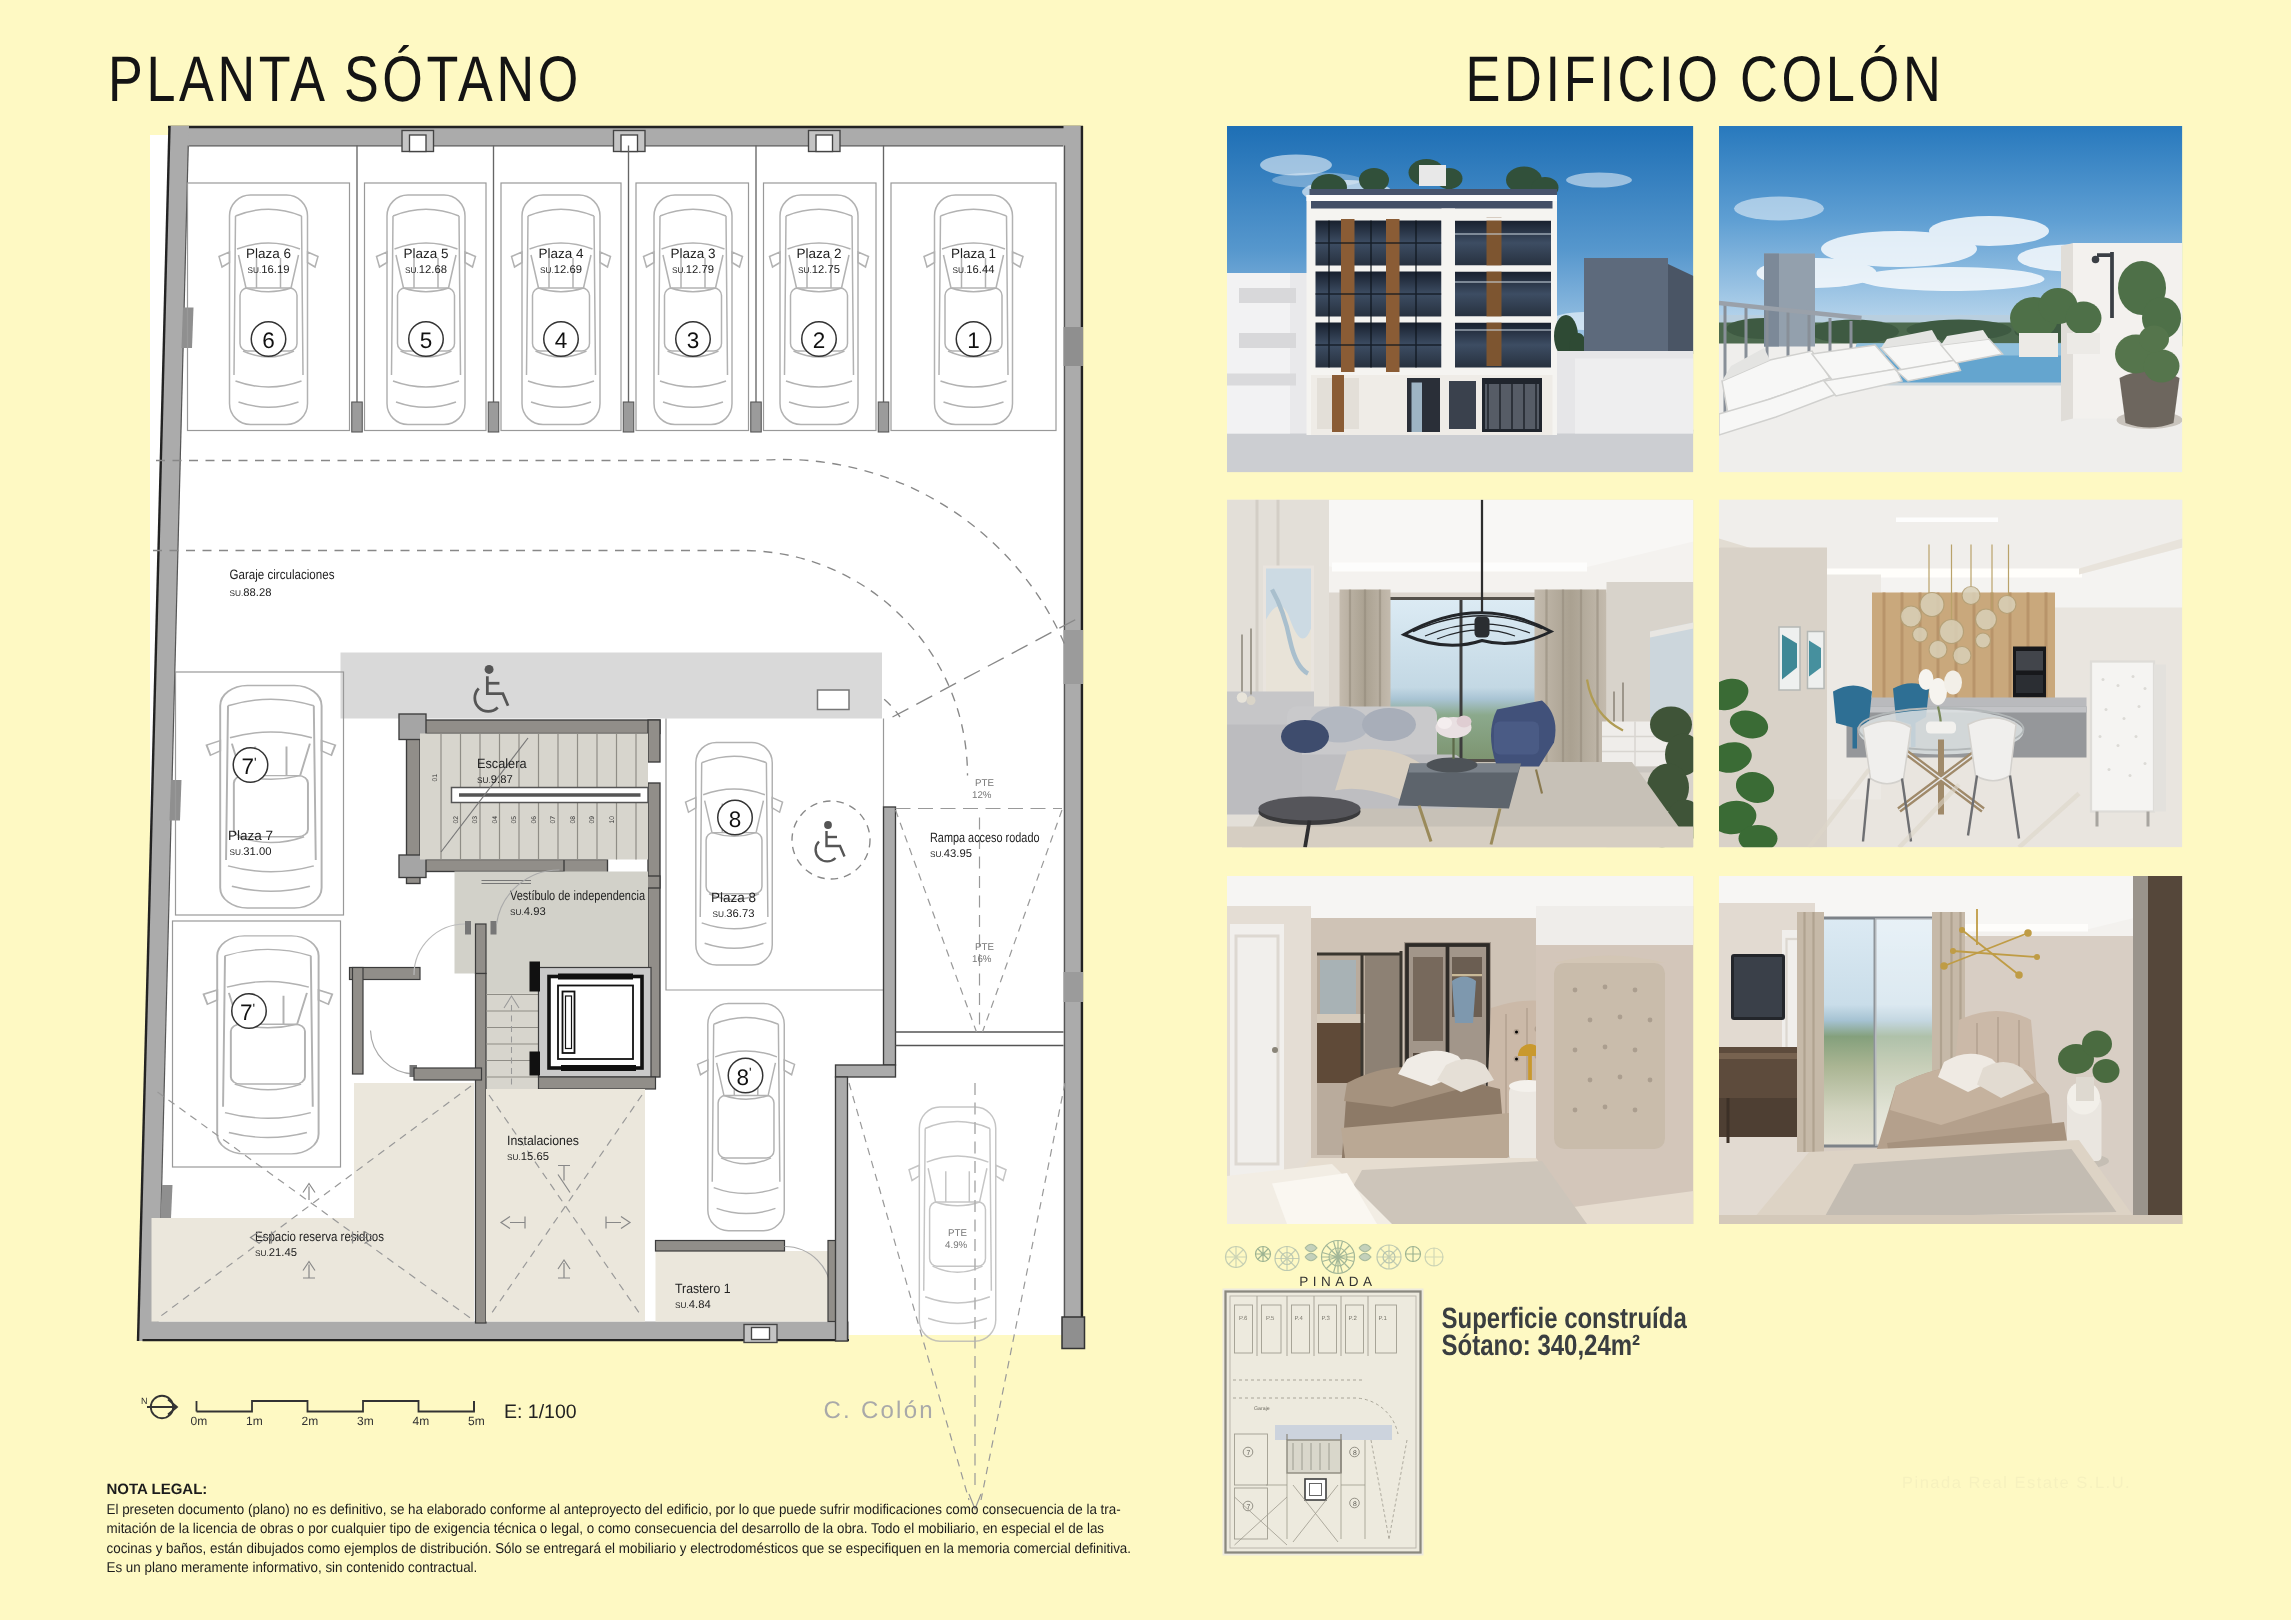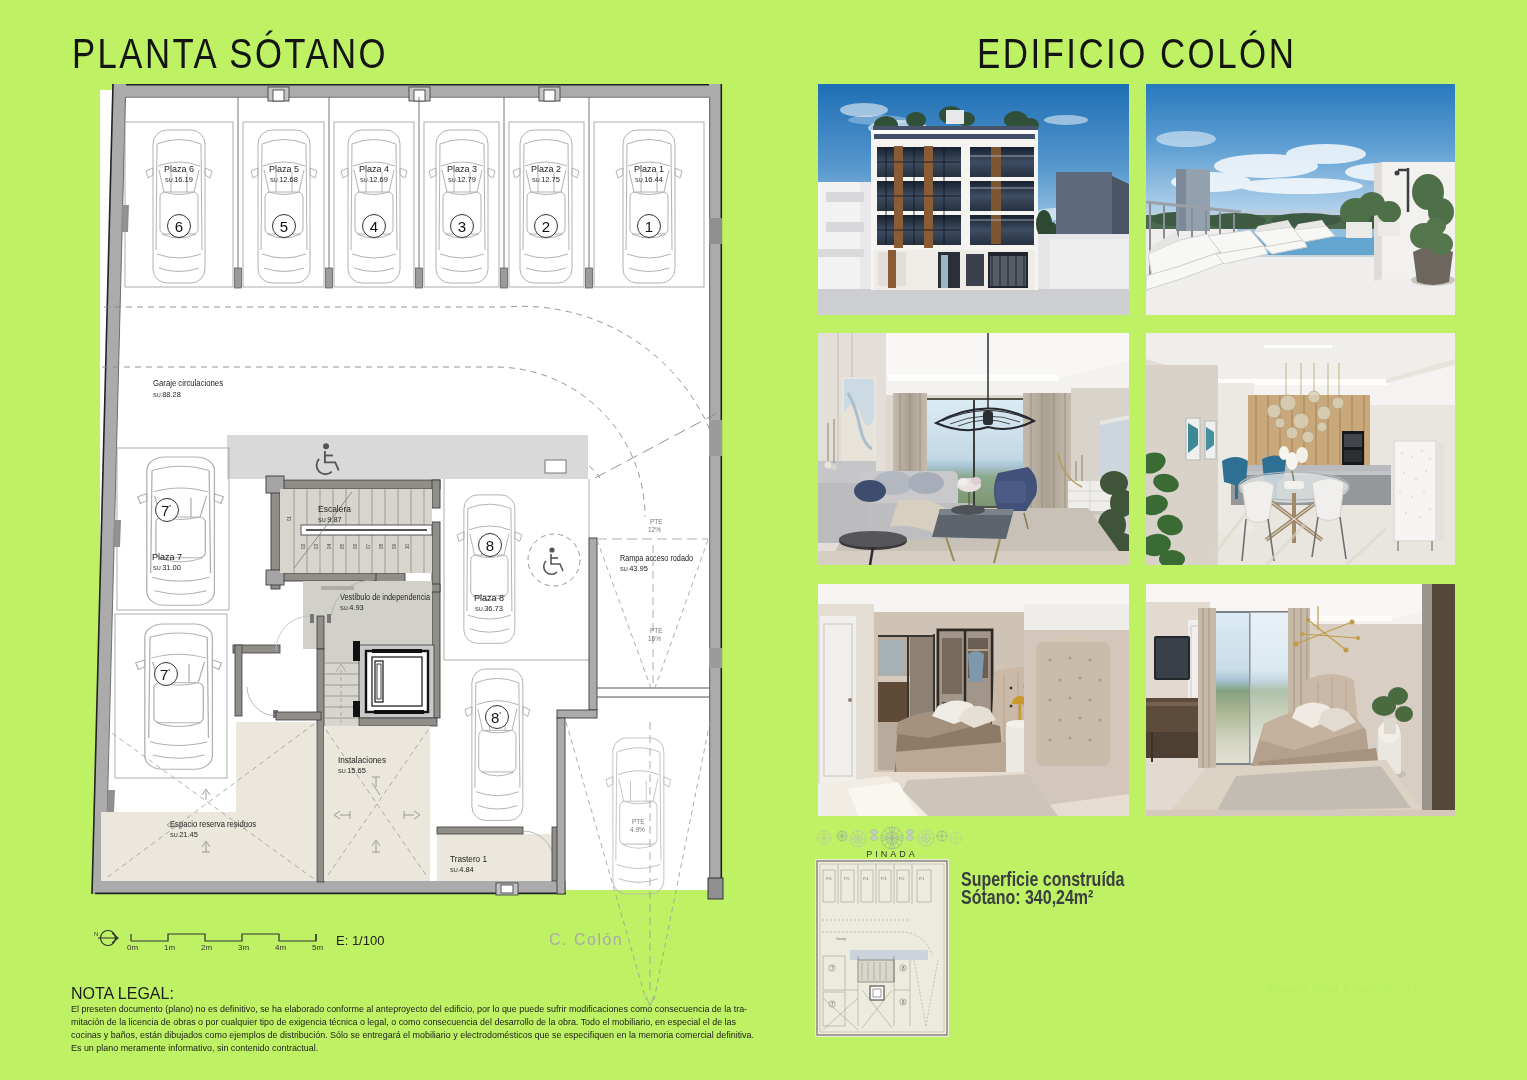--- a/index.html
+++ b/index.html
@@ -1,16 +1,16 @@
 <!DOCTYPE html>
 <html><head>
 <meta charset="utf-8">
 <style>
 html,body{margin:0;padding:0;background:#fff}
-.page{position:relative;width:1527px;height:1080px;background:#bef264;font-family:"Liberation Sans",sans-serif;overflow:hidden}
+.page{position:relative;width:1527px;height:1080px;background:#fef9c3;font-family:"Liberation Sans",sans-serif;overflow:hidden}
 .title{position:absolute;color:#141414;font-size:43px;letter-spacing:3px;white-space:nowrap}
 .ph{position:absolute;overflow:hidden}
 .ph svg{display:block}
 </style>
 </head>
 <body>
 <div class="page">
 
 <div class="title" style="left:72px;top:29px;transform:scaleX(0.808);transform-origin:left top">PLANTA SÓTANO</div>
 
@@ -1134,21 +1134,21 @@
 <path d="M100,102 L112,168 M124,102 L112,168" stroke-dasharray="2,1.6"></path>
 </g>
 <g stroke="#8a877c" stroke-width="0.8" fill="none">
         <path d="M44,102 V98 M80,98 V124"></path>
       </g>
 </svg>
 
 <div style="position:absolute;left:961px;top:870px;font-size:19.5px;font-weight:bold;color:#3a3e40;line-height:18.4px;transform:scaleX(0.82);transform-origin:left top">Superficie construída<br>Sótano: 340,24m²</div>
 
 <div style="position:absolute;left:71px;top:987px;font-size:9.5px;line-height:13px;color:#1c1c1c;white-space:nowrap">
-<span style="font-weight:normal;font-size:16px">NOTA LEGAL:</span><br>
+<span style="font-weight:bold;font-size:10px">NOTA LEGAL:</span><br>
 <span style="display:inline-block;transform:scaleX(0.94);transform-origin:left">El preseten documento (plano) no es definitivo, se ha elaborado conforme al anteproyecto del edificio, por lo que puede sufrir modificaciones como consecuencia de la tra-</span><br>
 <span style="display:inline-block;transform:scaleX(0.94);transform-origin:left">mitación de la licencia de obras o por cualquier tipo de exigencia técnica o legal, o como consecuencia del desarrollo de la obra. Todo el mobiliario, en especial el de las</span><br>
 <span style="display:inline-block;transform:scaleX(0.94);transform-origin:left">cocinas y baños, están dibujados como ejemplos de distribución. Sólo se entregará el mobiliario y electrodomésticos que se especifiquen en la memoria comercial definitiva.</span><br>
 <span style="display:inline-block;transform:scaleX(0.94);transform-origin:left">Es un plano meramente informativo, sin contenido contractual.</span>
 </div>
 
 <div style="position:absolute;left:1268px;top:983px;font-size:11px;color:rgba(120,120,120,0.12);letter-spacing:1px;opacity:0.5">Pinada Real Estate S.L.U.</div>
 
 </div>
 

